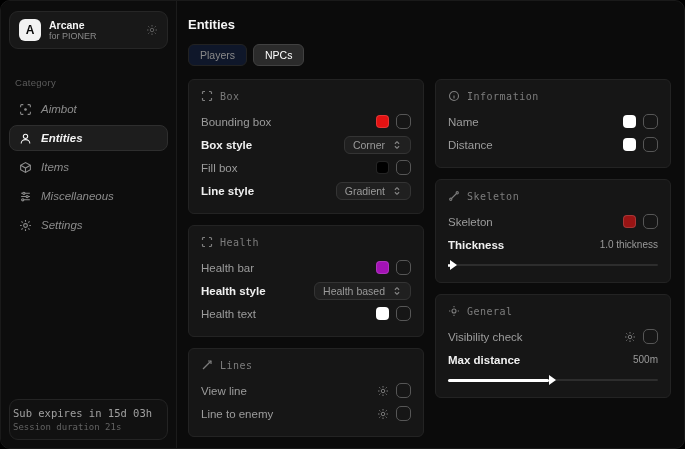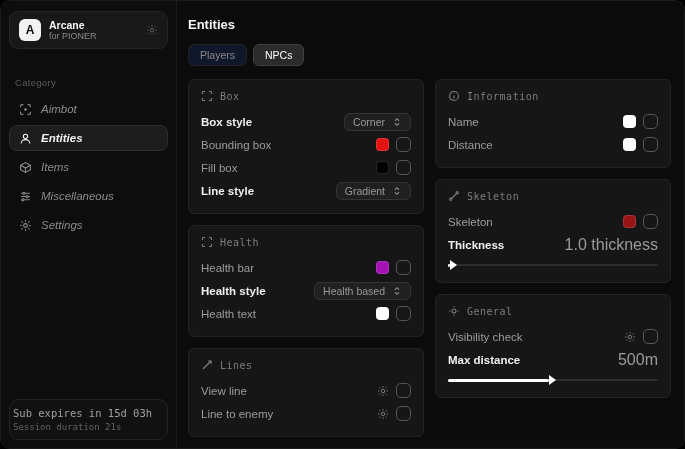--- a/index.html
+++ b/index.html
@@ -34,21 +34,21 @@
   .tab.active{background:#2b2b2b;border-color:#414141;color:#fff;}
   .grid{display:flex;gap:11px;align-items:flex-start;}
   .col{flex:1;display:flex;flex-direction:column;gap:11px;min-width:0;}
 
   .card{background:#161616;border:1px solid #232323;border-radius:6px;padding:10px 12px 12px 12px;}
   .card-head{display:flex;align-items:center;gap:7px;color:#7d7d7d;font-family:"DejaVu Sans Mono","Liberation Mono",monospace;font-size:10px;letter-spacing:.5px;margin-bottom:9px;}
   .card-head svg{width:12px;height:12px;}
   .row{display:flex;align-items:center;justify-content:space-between;height:21px;margin-top:2px;}
   .lbl{font-size:11.5px;color:#9c9c9c;}
   .lbl.strong{color:#f0f0f0;font-weight:600;}
-  .val{font-size:16px;color:#9a9a9a;}
+  .val{font-size:10px;color:#9a9a9a;}
   .ctrls{display:flex;align-items:center;gap:7px;}
   .swatch{width:13px;height:13px;border-radius:4px;border:1px solid rgba(255,255,255,.14);cursor:pointer;}
   .checkbox{width:15px;height:15px;border-radius:5px;border:1.5px solid #565656;background:transparent;cursor:pointer;}
   .dd{display:flex;align-items:center;gap:7px;background:#202020;border:1px solid #343434;border-radius:6px;padding:2px 8px;color:#9a9a9a;font-size:10.5px;cursor:pointer;font-family:inherit;}
   .dd svg{width:10px;height:10px;color:#8a8a8a;}
   .gearbtn{color:#7a7a7a;display:flex;align-items:center;cursor:pointer;}
   .gearbtn svg{width:12px;height:12px;}
 
   .slider{position:relative;height:10px;margin-top:5px;cursor:pointer;}
   .slider .track{position:absolute;left:0;right:0;top:4px;height:2px;background:#2d2d2d;border-radius:2px;}
@@ -151,34 +151,34 @@
         <section class="card">
           <div class="card-head">
             <span>
               <svg viewBox="0 0 24 24" fill="none" stroke="currentColor" stroke-width="2.4">
                   <path d="M8 3H5a2 2 0 0 0-2 2v3M16 3h3a2 2 0 0 1 2 2v3M8 21H5a2 2 0 0 1-2-2v-3M16 21h3a2 2 0 0 0 2-2v-3"></path>
                 </svg>
             </span>
             <span>Box</span>
           </div>
           <div class="row">
+            <span class="lbl">Bounding box</span>
+            <span class="ctrls">
+              <span class="swatch" style="background: rgb(227, 18, 18);"></span>
+              <span class="checkbox"></span>
+            </span>
+          </div>
+          <div class="row">
             <span class="lbl strong">Box style</span>
             <button class="dd">
               <span>Corner</span>
               <svg viewBox="0 0 24 24" fill="none" stroke="currentColor" stroke-width="2.6">
                   <path d="M7 9l5-5 5 5M7 15l5 5 5-5"></path>
                 </svg>
             </button>
-          </div>
-          <div class="row">
-            <span class="lbl">Bounding box</span>
-            <span class="ctrls">
-              <span class="swatch" style="background: rgb(227, 18, 18);"></span>
-              <span class="checkbox"></span>
-            </span>
           </div>
           <div class="row">
             <span class="lbl">Fill box</span>
             <span class="ctrls">
               <span class="swatch" style="background: rgb(0, 0, 0);"></span>
               <span class="checkbox"></span>
             </span>
           </div>
           <div class="row">
             <span class="lbl strong">Line style</span>

